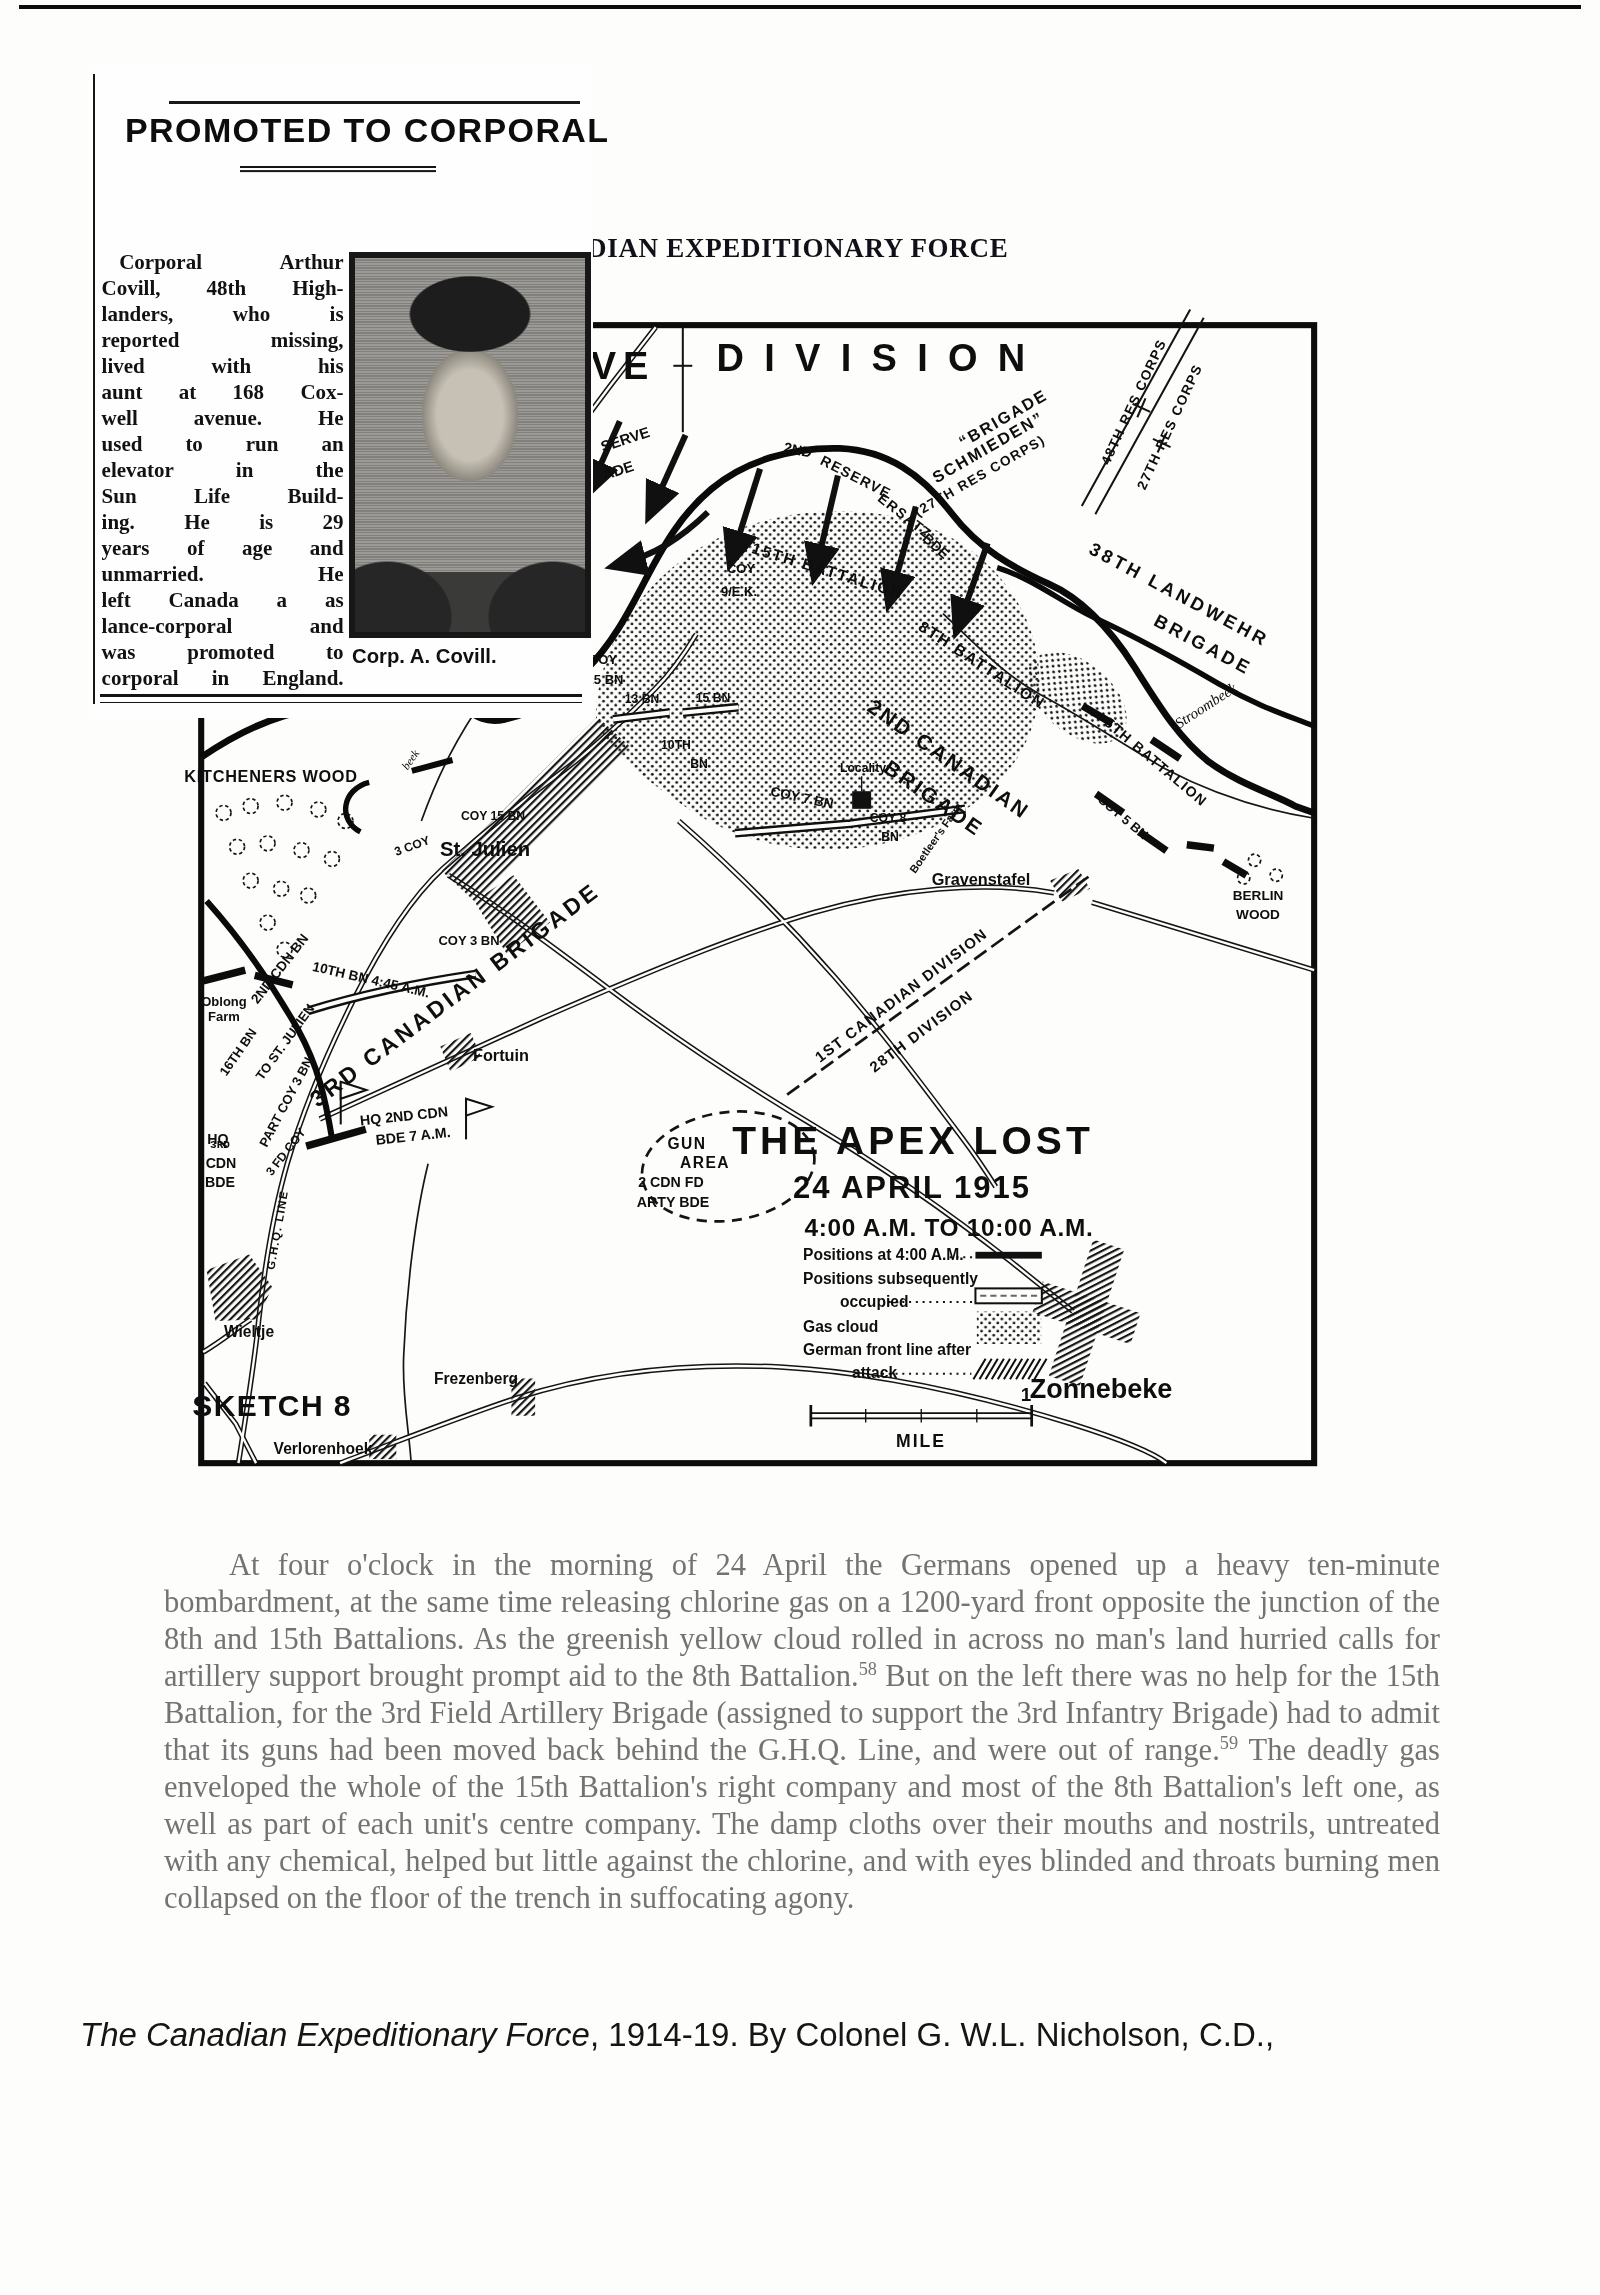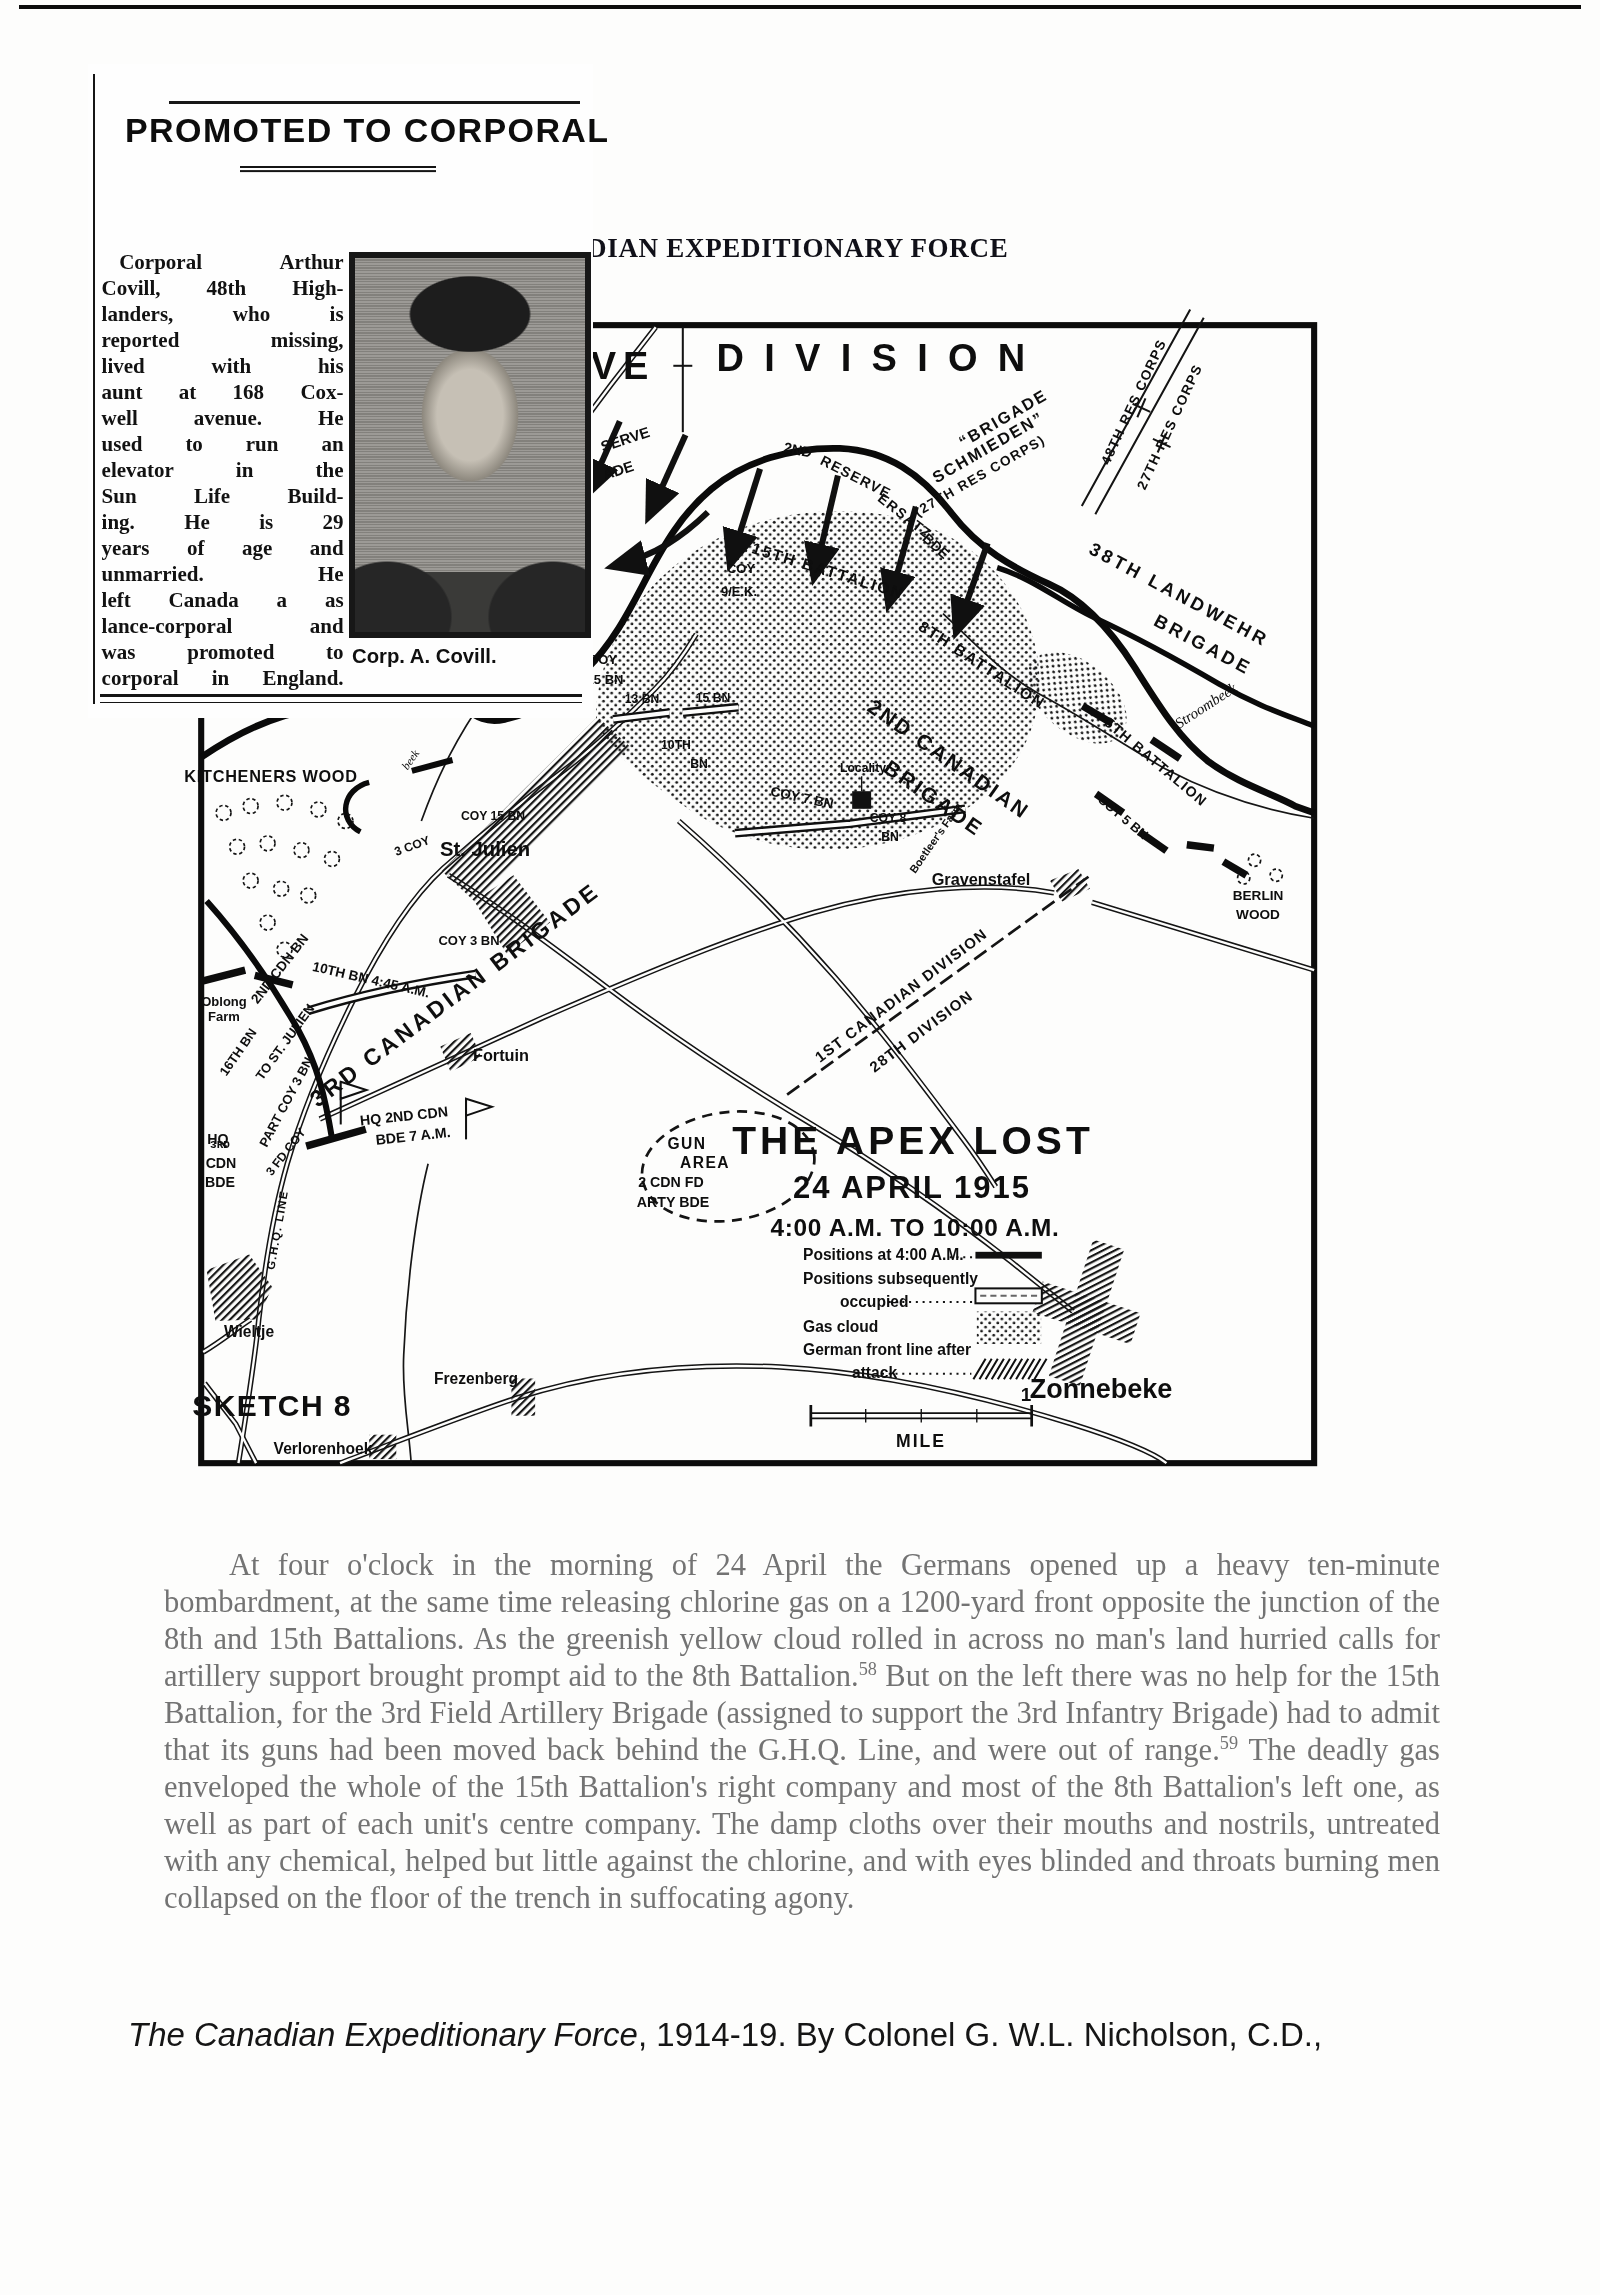--- a/index.html
+++ b/index.html
@@ -42,21 +42,21 @@
   .clip-bottom-rule{position:absolute;left:12.2px;top:630px;width:482px;height:5.4px;
                     border-top:3.4px solid #141414;border-bottom:1.4px solid #141414;}
   
   .paragraph{position:absolute;left:164px;top:1516px;width:1276px;z-index:2;
              font-family:"Liberation Serif",serif;font-size:30.5px;line-height:37px;
              text-align:justify;text-indent:65px;color:#737373;}
   .paragraph sup{font-size:18.3px;line-height:0;}
   
   .citation{position:absolute;left:80px;top:2014px;width:1477px;z-index:2;font-size:33px;line-height:42px;
             color:#151515;white-space:pre-wrap;}
-  .citation .t-italic{font-style:italic;margin-left:48px;}
+  .citation .t-italic{font-style:italic;}
 </style>
 </head>
 <body>
 
 <div id="page">
   <div class="scan-topline"></div>
 
   <svg class="map-svg" viewBox="0 0 2362 3388">
     <defs>
       <pattern id="dots" width="12" height="12" patternUnits="userSpaceOnUse">
@@ -308,21 +308,21 @@
       <div class="map-label" style="left: 888px; top: 818px; font-size: 12.2px; --r: 0deg;">COY 8</div>
       <div class="map-label" style="left: 890px; top: 837px; font-size: 12.2px; --r: 0deg;">BN</div>
       <div class="map-label" style="left: 863px; top: 768px; font-size: 12.2px; --r: 0deg;">Locality</div>
       <div class="map-label" style="left: 1258px; top: 896px; font-size: 13.6px; --r: 0deg;">BERLIN</div>
       <div class="map-label" style="left: 1258px; top: 915px; font-size: 13.6px; --r: 0deg;">WOOD</div>
       <div class="map-label" style="left: 949px; top: 759px; font-size: 21px; --r: 35deg; letter-spacing: 2.7px;">2ND CANADIAN</div>
       <div class="map-label" style="left: 934px; top: 798px; font-size: 21px; --r: 35deg; letter-spacing: 2.7px;">BRIGADE</div>
       <div class="map-label" style="left: 802px; top: 798px; font-size: 13.6px; --r: 12deg;">COY 7 BN</div>
       <div class="map-label" style="left: 913px; top: 1140px; font-size: 39px; --r: 0deg; letter-spacing: 4.1px;">THE APEX LOST</div>
       <div class="map-label" style="left: 912px; top: 1187px; font-size: 31px; --r: 0deg; letter-spacing: 2px;">24 APRIL 1915</div>
-      <div class="map-label" style="left: 915px; top: 1228px; font-size: 24.4px; --r: 0deg; letter-spacing: 0.7px;">4:00 A.M. TO 10:00 A.M.</div>
+      <div class="map-label" style="left: 949px; top: 1228px; font-size: 24.4px; --r: 0deg; letter-spacing: 0.7px;">4:00 A.M. TO 10:00 A.M.</div>
       <div class="map-label left" style="left: 803px; top: 1255px; font-size: 15.6px; --r: 0deg;">Positions at 4:00 A.M.</div>
       <div class="map-label left" style="left: 803px; top: 1279px; font-size: 15.6px; --r: 0deg;">Positions subsequently</div>
       <div class="map-label left" style="left: 840px; top: 1302px; font-size: 15.6px; --r: 0deg;">occupied</div>
       <div class="map-label left" style="left: 803px; top: 1327px; font-size: 15.6px; --r: 0deg;">Gas cloud</div>
       <div class="map-label left" style="left: 803px; top: 1350px; font-size: 15.6px; --r: 0deg;">German front line after</div>
       <div class="map-label left" style="left: 852px; top: 1373px; font-size: 15.6px; --r: 0deg;">attack</div>
       <div class="map-label" style="left: 1026px; top: 1394px; font-size: 19px; --r: 0deg;">1</div>
       <div class="map-label" style="left: 921px; top: 1442px; font-size: 17.6px; --r: 0deg; letter-spacing: 2px;">MILE</div>
       <div class="map-label" style="left: 1101px; top: 1389px; font-size: 27px; --r: 0deg;">Zonnebeke</div>
       <div class="map-label" style="left: 272px; top: 1406px; font-size: 30px; --r: 0deg; letter-spacing: 1.4px;">SKETCH 8</div>

